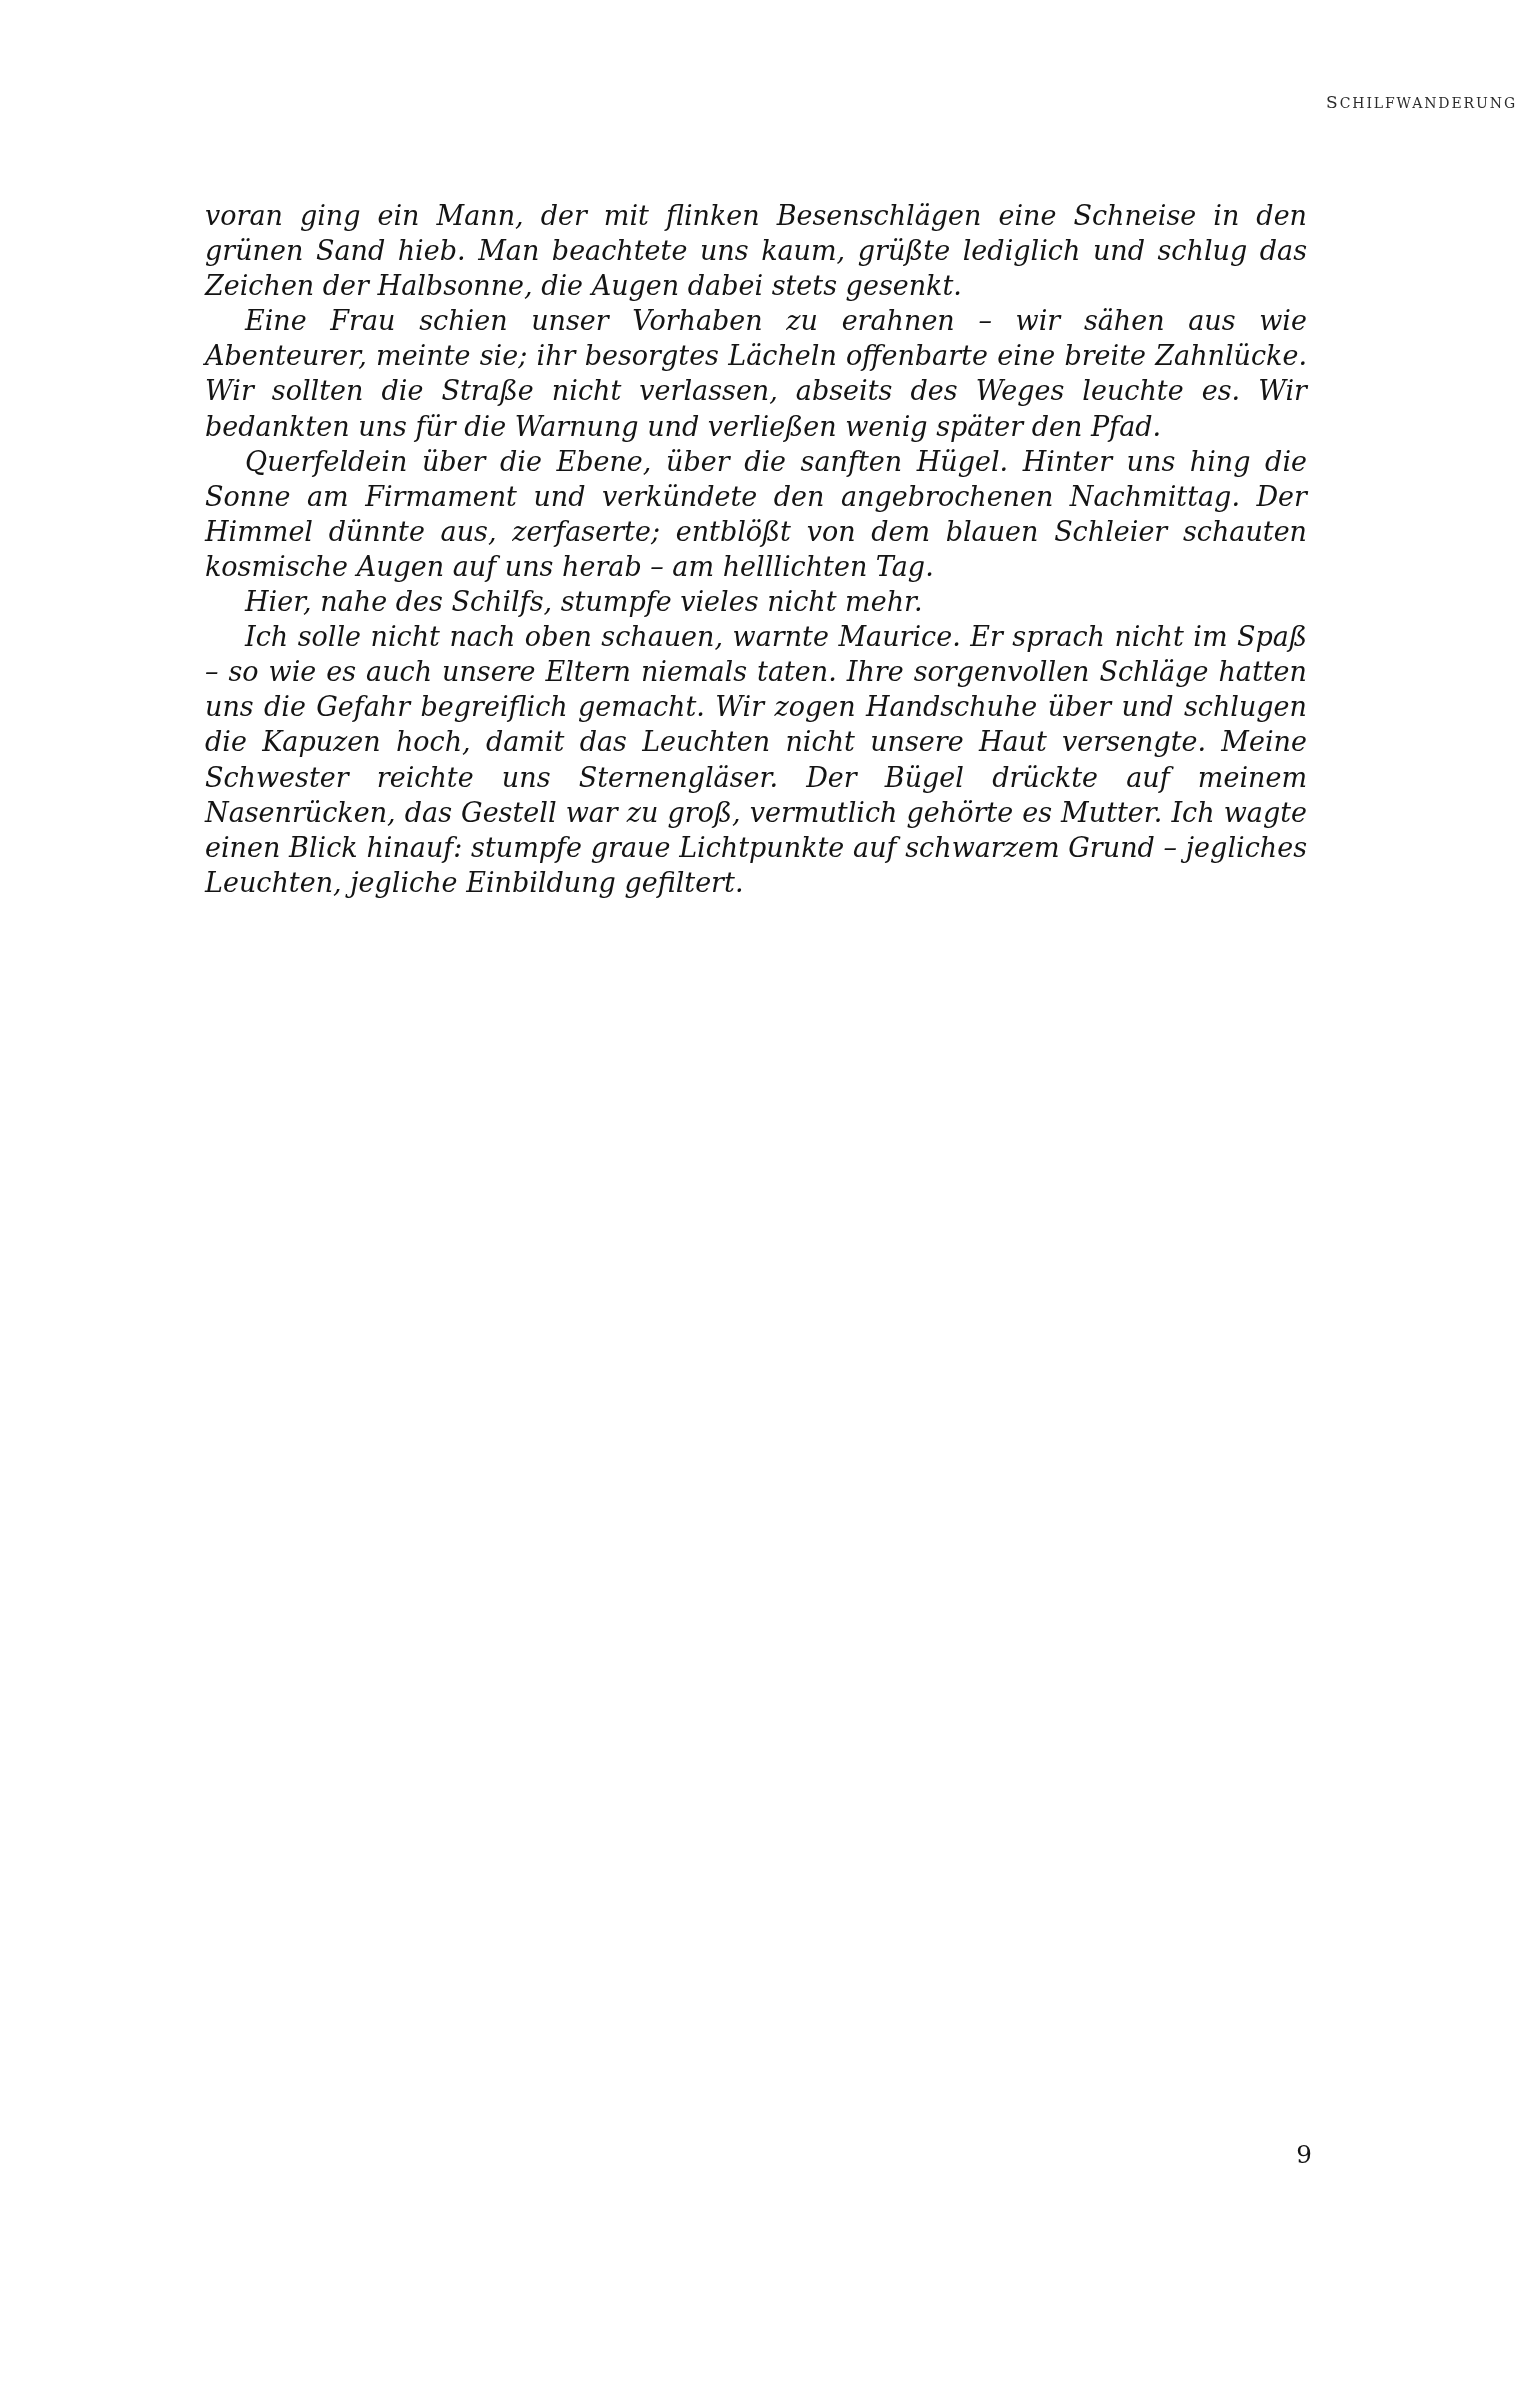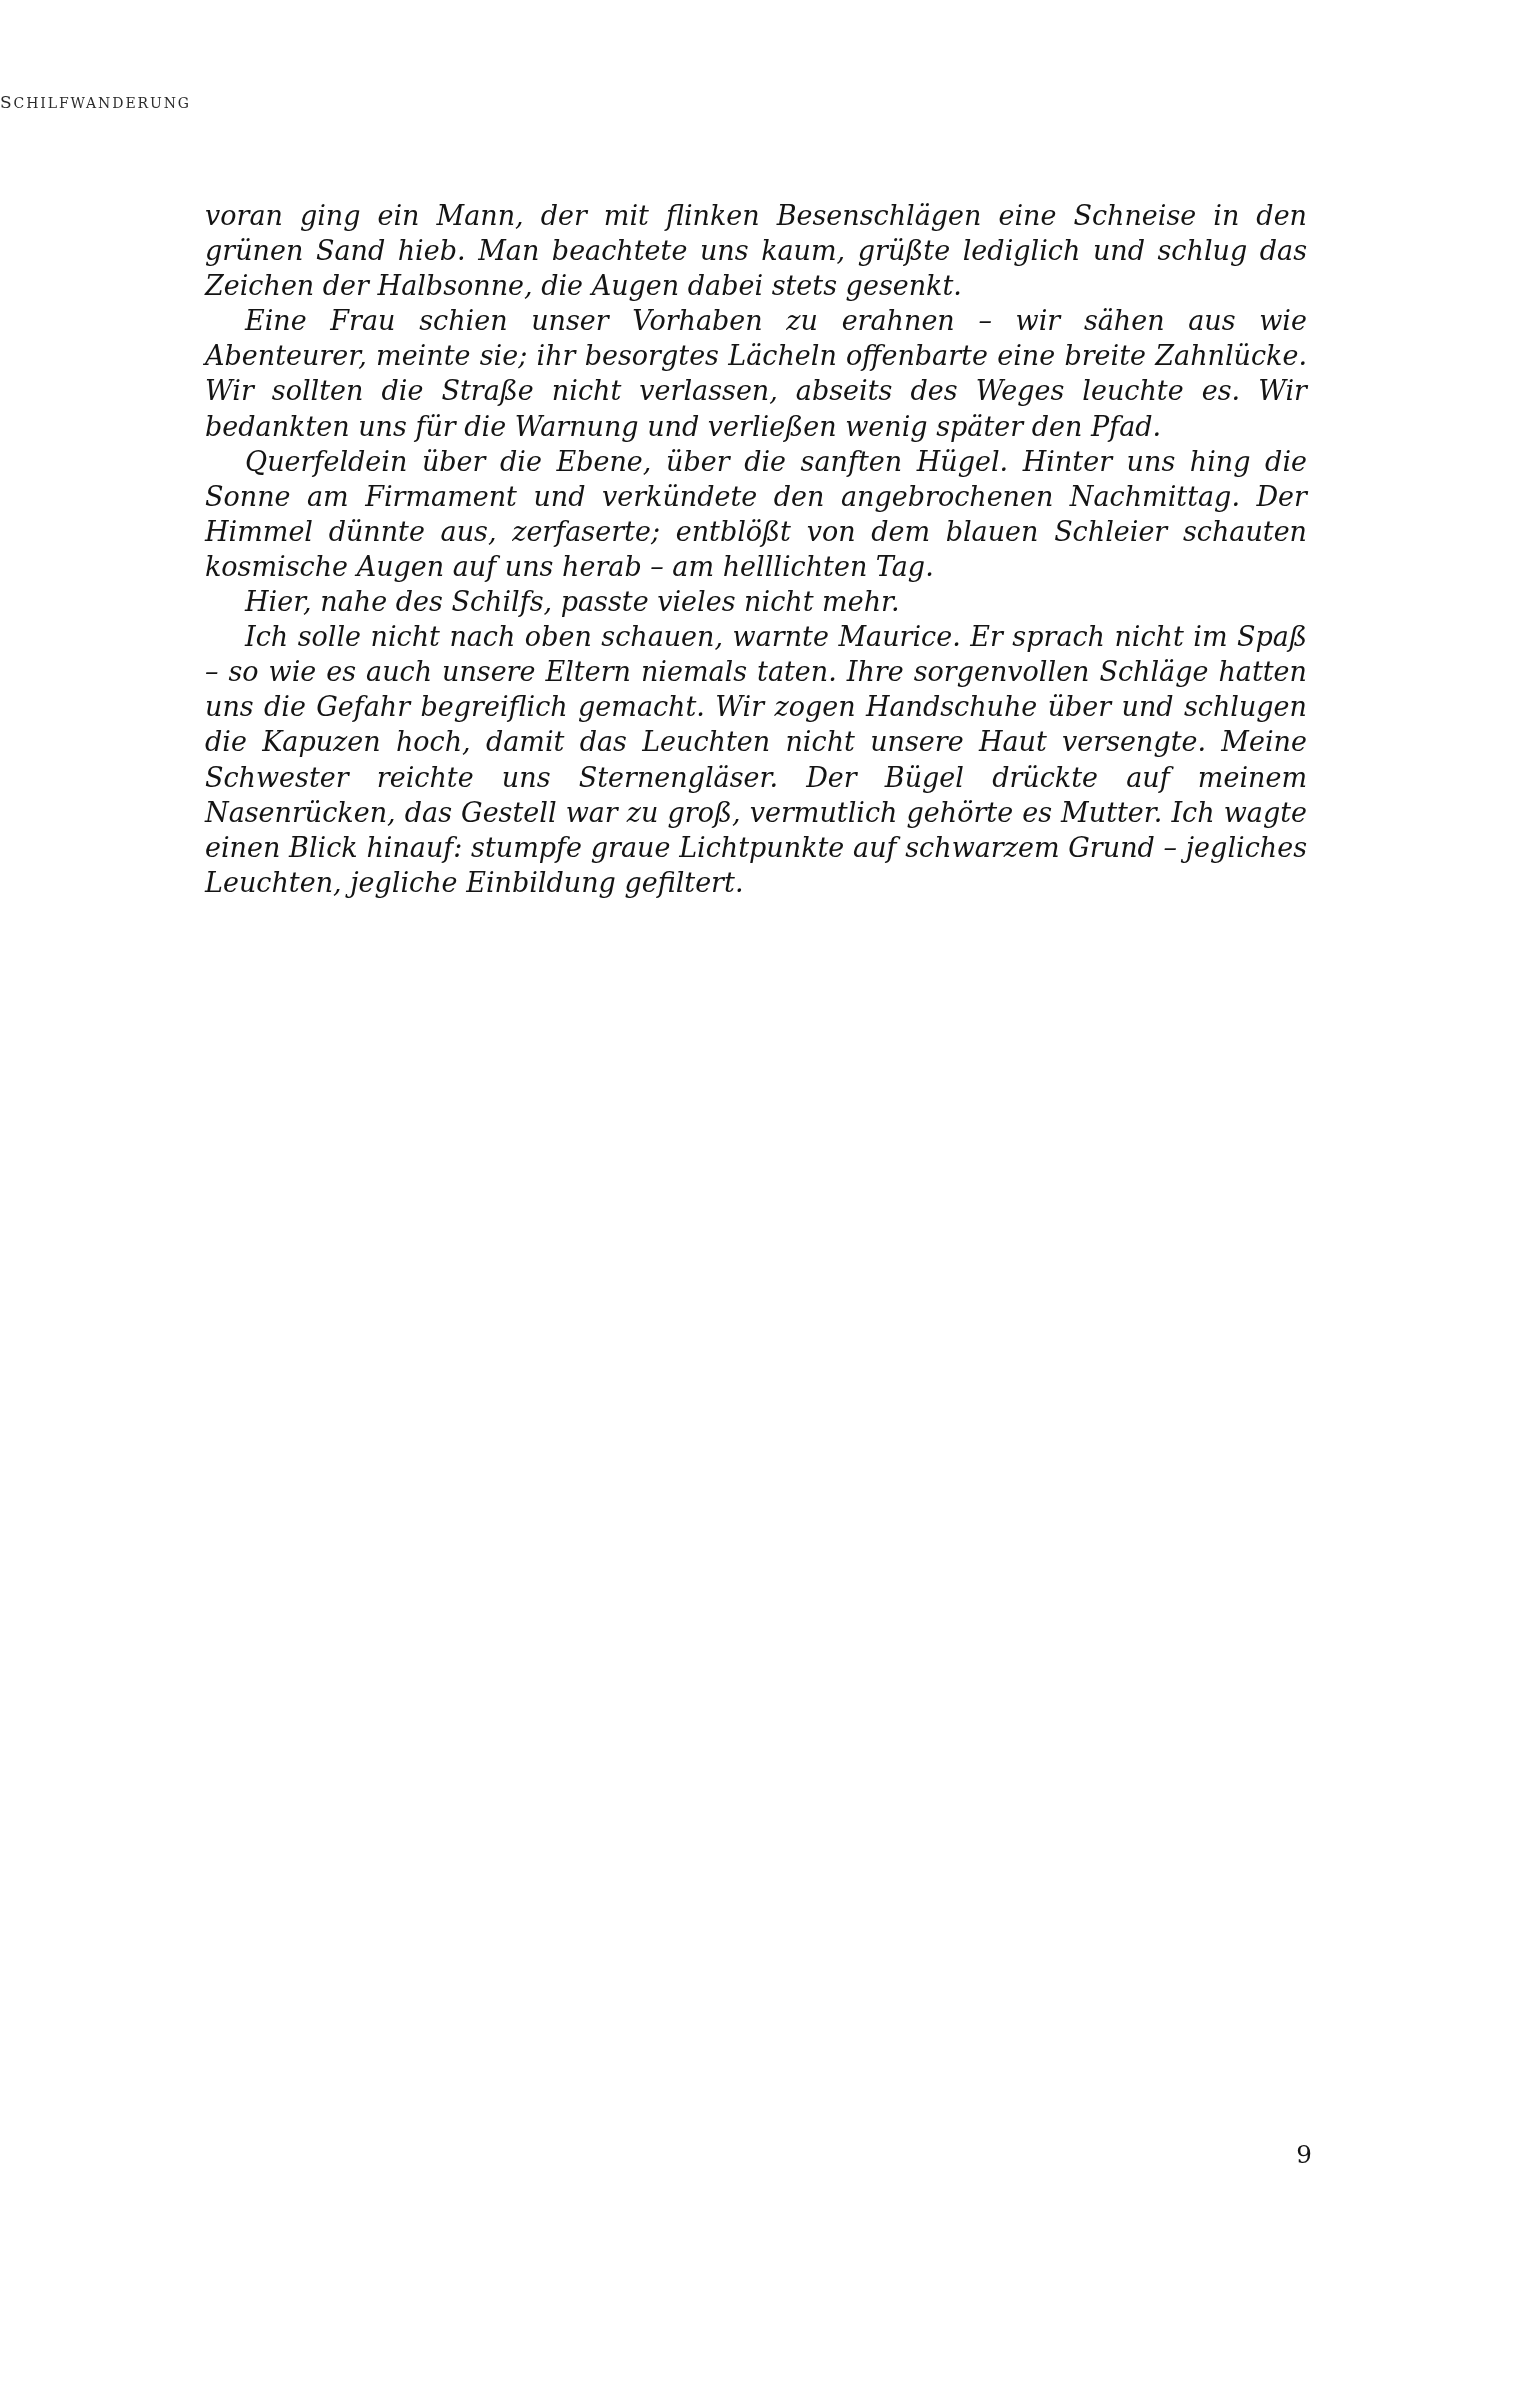--- a/index.html
+++ b/index.html
@@ -15,21 +15,21 @@
     box-sizing: border-box;
     font-family: "DejaVu Serif", "Liberation Serif", serif;
     color: #1a1a1a;
     overflow: hidden;
   }
   .running-head {
     position: absolute;
     top: 86px;
     left: 0;
     width: 100%;
-    text-align: left;
+    text-align: right;
     font-family: "DejaVu Serif", "Liberation Serif", serif;
     font-size: 20px;
     letter-spacing: 1.9px;
     color: #2b2b2b;
     font-variant: small-caps;
     text-transform: lowercase;
   }
   .running-head::first-letter {
     font-size: 24px;
   }
@@ -66,20 +66,20 @@
 <body>
 
 <div class="page">
 
   <div class="running-head">Schilfwanderung</div>
 
   <div class="textblock">
     <p>voran ging ein Mann, der mit flinken Besenschlägen eine Schneise in den grünen Sand hieb. Man beachtete uns kaum, grüßte lediglich und schlug das Zeichen der Halbsonne, die Augen dabei stets gesenkt.</p>
     <p>Eine Frau schien unser Vorhaben zu erahnen – wir sähen aus wie Abenteurer, meinte sie; ihr besorgtes Lächeln offenbarte eine breite Zahnlücke. Wir sollten die Straße nicht verlassen, abseits des Weges leuchte es. Wir bedankten uns für die Warnung und verließen wenig später den Pfad.</p>
     <p>Querfeldein über die Ebene, über die sanften Hügel. Hinter uns hing die Sonne am Firmament und verkündete den angebrochenen Nachmittag. Der Himmel dünnte aus, zerfaserte; entblößt von dem blauen Schleier schauten kosmische Augen auf uns herab – am helllichten Tag.</p>
-    <p>Hier, nahe des Schilfs, passte vieles nicht mehr.</p>
+    <p>Hier, nahe des Schilfs, stumpfe vieles nicht mehr.</p>
     <p>Ich solle nicht nach oben schauen, warnte Maurice. Er sprach nicht im Spaß – so wie es auch unsere Eltern niemals taten. Ihre sorgenvollen Schläge hatten uns die Gefahr begreiflich gemacht. Wir zogen Handschuhe über und schlugen die Kapuzen hoch, damit das Leuchten nicht unsere Haut versengte. Meine Schwester reichte uns Sternengläser. Der Bügel drückte auf meinem Nasenrücken, das Gestell war zu groß, vermutlich gehörte es Mutter. Ich wagte einen Blick hinauf: stumpfe graue Lichtpunkte auf schwarzem Grund – jegliches Leuchten, jegliche Einbildung gefiltert.</p>
   </div>
 
   <div class="folio">9</div>
 
 </div>
 
 
 </body></html>

